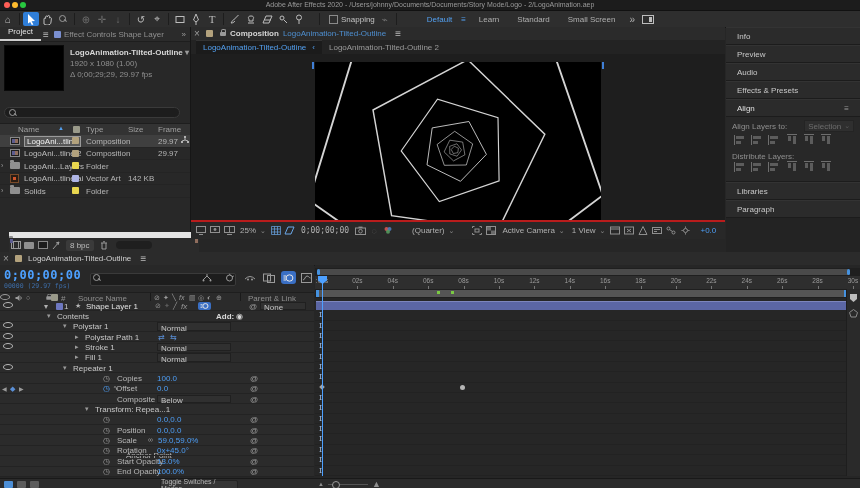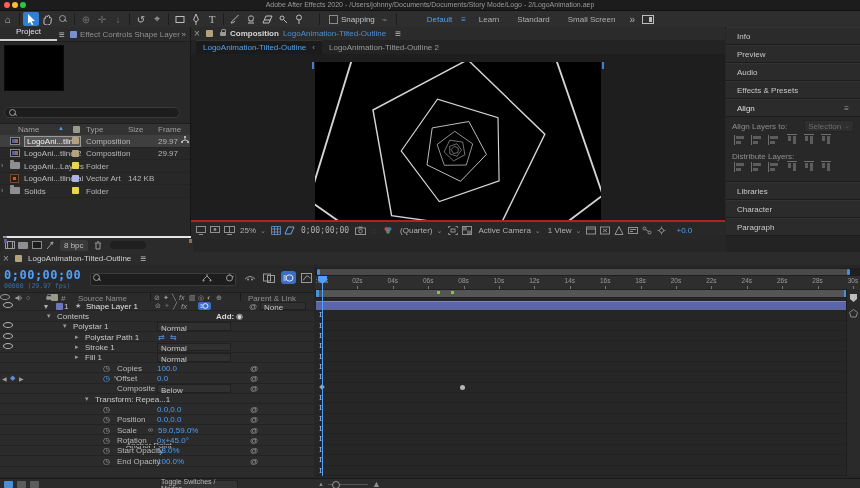--- a/index.html
+++ b/index.html
@@ -24,21 +24,21 @@
   .ws-tab.active{color:#53a0f0;}
   .chk{width:7px;height:7px;border:1px solid #8a8a8a;background:#2e2e2e;display:inline-block;margin-right:3px;}
   #help-search{width:112px;height:11px;background:#1d1d1d;border:1px solid #404040;border-radius:2px;color:#9a9a9a;
     font-size:7px;font-family:"Liberation Sans",sans-serif;padding:0 3px 0 14px;}
   .mag{position:relative;width:8px;height:8px;display:inline-block;}
   .mag:before{content:"";position:absolute;left:0;top:0;width:5px;height:5px;border:1px solid #9a9a9a;border-radius:50%;}
   .mag:after{content:"";position:absolute;left:5px;top:5px;width:3px;height:1px;background:#9a9a9a;transform:rotate(45deg);}
   
   #project-panel{left:0;top:27px;width:190px;height:225px;background:#282828;border-right:1px solid #161616;}
   .ptabs{height:14px;background:#2b2b2b;border-bottom:1px solid #1e1e1e;display:flex;align-items:center;}
-  .ptab-active{color:#e2e2e2;border-bottom:2px solid #d0d0d0;padding:0 16px;height:12px;}
+  .ptab-active{color:#e2e2e2;border-bottom:2px solid #d0d0d0;padding:0 8px;height:12px;}
   .chip{display:inline-block;width:7px;height:7px;border-radius:1px;margin:0 3px;}
   #proj-thumb{left:4px;top:18px;width:58px;height:44px;background:#000;border:1px solid #0a0a0a;}
   .proj-info{position:absolute;left:70px;top:20px;line-height:11px;}
   #proj-search{position:absolute;left:4px;top:80px;width:176px;height:11px;background:#1d1d1d;border:1px solid #3a3a3a;border-radius:6px;display:flex;align-items:center;padding-left:4px;box-sizing:border-box;}
   .ptable-head{position:absolute;left:0;top:96px;width:190px;height:11px;background:#333;border-top:1px solid #1e1e1e;border-bottom:1px solid #1e1e1e;}
   .pth{position:absolute;top:1px;color:#9f9f9f;}
   .prow{position:relative;height:11.5px;border-bottom:1px solid #242424;}
   .prow.selected{background:#3f3f3f;}
   .prow .exp{position:absolute;left:1px;top:2px;color:#9a9a9a;font-size:7px;}
   .pname{position:absolute;left:24px;top:1.5px;color:#bdbdbd;white-space:nowrap;}
@@ -47,21 +47,21 @@
   .ptype{position:absolute;left:86px;top:1.5px;color:#b5b5b5;}
   .psize{position:absolute;left:128px;top:1.5px;color:#b5b5b5;}
   .pframe{position:absolute;left:158px;top:1.5px;color:#b5b5b5;}
   .folder-ic{position:absolute;left:10px;top:2px;width:10px;height:7px;background:#8f8f8f;border-radius:1px;}
   .folder-ic:before{content:"";position:absolute;top:-2px;left:0;width:4px;height:2px;background:#8f8f8f;border-radius:1px 1px 0 0;}
   .comp-ic{position:absolute;left:10px;top:1.5px;width:10px;height:8px;background:#1d1d1d;border:1px solid #888;box-sizing:border-box;}
   .comp-ic:before{content:"";position:absolute;left:1px;top:1px;width:3px;height:4px;background:#5d5d8f;}
   .comp-ic:after{content:"";position:absolute;right:1px;top:1px;width:3px;height:4px;background:#8f6d5d;}
   .ai-ic{position:absolute;left:10px;top:1px;width:9px;height:9px;background:#2a1d14;border:1px solid #7a4a28;box-sizing:border-box;}
   .ai-ic:before{content:"";position:absolute;left:2px;top:2px;width:3px;height:3px;background:#d2542a;}
-  #proj-bottom{position:absolute;left:3px;bottom:0;width:190px;height:14px;background:#2b2b2b;border-top:2px solid #e5e5e5;display:flex;align-items:center;}
+  #proj-bottom{position:absolute;left:9px;bottom:0;width:190px;height:14px;background:#2b2b2b;border-top:6px solid #e5e5e5;display:flex;align-items:center;}
   .bpc-btn{background:#3a3a3a;border-radius:2px;padding:1px 4px;color:#bdbdbd;margin:0 4px;}
   .pill{width:36px;height:8px;background:#1f1f1f;border-radius:4px;margin-left:6px;}
   
   #comp-tabbar{left:191px;top:27px;width:534px;height:13px;background:#2b2b2b;border-bottom:1px solid #1c1c1c;display:flex;align-items:center;}
   #comp-viewtabs{left:191px;top:40px;width:534px;height:14px;background:#232323;display:flex;align-items:flex-end;}
   .vtab{height:13px;display:flex;align-items:center;padding:0 7px;color:#9a9a9a;}
   .vtab.active{background:#1b1b1b;color:#53a0f0;border-top:1px solid #333;}
   #comp-viewport{left:191px;top:54px;width:534px;height:181px;background:#1e1e1e;overflow:hidden;}
   #comp-frame{position:absolute;left:124px;top:8px;width:286px;height:166px;background:#000;}
   .hmark{position:absolute;width:2px;height:7px;background:#3f7fd6;}
@@ -230,20 +230,28 @@
 
   <div id="project-panel" class="abs">
     <div class="ptabs">
       <span class="ptab-active">Project</span>
       <span class="tbi" style="width:10px;">≡</span>
       <span class="chip" style="background:#7a8fd0;"></span>
       <span class="dim" style="white-space:nowrap;overflow:hidden;max-width:100px;">Effect Controls Shape Layer 1</span>
       <span style="margin-left:auto;margin-right:4px;color:#9a9a9a;">»</span>
     </div>
     <div id="proj-thumb" class="abs"></div>
+    <div class="proj-info">
+      <div style="color:#d8d8d8;font-weight:bold;white-space:nowrap;">
+        <span>LogoAnimation-Tilted-Outline</span>
+        <span style="color:#9a9a9a;">▾</span>
+      </div>
+      <div class="dim">1920 x 1080 (1.00)</div>
+      <div class="dim">Δ 0;00;29;29, 29.97 fps</div>
+    </div>
     <div id="proj-search">
         <span class="mag"></span>
       </div>
     <div class="ptable-head">
       <span class="pth" style="left:18px;">Name</span>
       <span class="pth" style="left:58px;color:#53a0f0;font-size:6px;">▲</span>
       <span class="chip" style="position:absolute;left:70px;top:2px;background:#9a9a8a;"></span>
       <span class="pth" style="left:86px;">Type</span>
       <span class="pth" style="left:128px;">Size</span>
       <span class="pth" style="left:158px;">Frame Ra..</span>
@@ -405,21 +413,21 @@
         </svg>
     </span>
     <span class="cbi" style="color:#5a5a5a;">◌</span>
     <span class="cbi">
       <svg width="10" height="9" viewBox="0 0 10 9">
           <circle cx="3.5" cy="3" r="2" fill="#c0504e"></circle>
           <circle cx="6.5" cy="3" r="2" fill="#4e7ec0" opacity="0.85"></circle>
           <circle cx="5" cy="5.8" r="2" fill="#58a060" opacity="0.85"></circle>
         </svg>
     </span>
-    <span class="hrow" style="margin:0 4px;">
+    <span class="hrow" style="margin:0 16px;">
       <span class="ddtxt">(Quarter)</span>
         <span class="caret">⌄</span>
     </span>
     <span class="cbi">
       <svg width="10" height="9" viewBox="0 0 10 9">
           <path d="M0.5 2 V0.5 H2.5 M7.5 0.5 H9.5 V2 M9.5 7 V8.5 H7.5 M2.5 8.5 H0.5 V7" fill="none" stroke="#8f8f8f"></path>
           <rect x="3" y="3" width="4" height="3" fill="none" stroke="#8f8f8f"></rect>
         </svg>
     </span>
     <span class="cbi">
@@ -500,23 +508,20 @@
           <span>Selection</span>
             <span class="caret" style="color:#5a5a5a;">⌄</span>
         </span>
       </div>
       <div id="align-buttons" style="margin-bottom:3px;"><span class="abtn"><span class="ln"></span><span class="b1"></span><span class="b2"></span></span><span class="abtn"><span class="ln"></span><span class="b1"></span><span class="b2"></span></span><span class="abtn"><span class="ln"></span><span class="b1"></span><span class="b2"></span></span><span class="abtn v"><span class="ln"></span><span class="b1"></span><span class="b2"></span></span><span class="abtn v"><span class="ln"></span><span class="b1"></span><span class="b2"></span></span><span class="abtn v"><span class="ln"></span><span class="b1"></span><span class="b2"></span></span></div>
       <div class="dim">Distribute Layers:</div>
       <div id="distribute-buttons"><span class="abtn"><span class="ln"></span><span class="b1"></span><span class="b2"></span></span><span class="abtn"><span class="ln"></span><span class="b1"></span><span class="b2"></span></span><span class="abtn"><span class="ln"></span><span class="b1"></span><span class="b2"></span></span><span class="abtn v"><span class="ln"></span><span class="b1"></span><span class="b2"></span></span><span class="abtn v"><span class="ln"></span><span class="b1"></span><span class="b2"></span></span><span class="abtn v"><span class="ln"></span><span class="b1"></span><span class="b2"></span></span></div>
     </div>
     <div class="sb-h">
         <span>Libraries</span>
-      </div>
-    <div class="sb-h">
-        <span>Character</span>
       </div>
     <div class="sb-h">
         <span>Paragraph</span>
       </div>
   </div>
 
   <div id="tl-tabbar" class="abs">
     <span class="tbi" style="width:12px;color:#9a9a9a;">×</span>
     <span class="chip" style="background:#b3a27d;"></span>
     <span style="color:#d0d0d0;margin-left:3px;">LogoAnimation-Tilted-Outline</span>
@@ -648,20 +653,25 @@
           <span class="caret" style="margin:0;">⌄</span>
         </div>
       </div>
       <div class="tl-row">
         <span style="left: 75px; color: rgb(154, 154, 154); font-size: 7px;">▸</span>
         <span style="left: 85px; color: rgb(200, 200, 200);">Fill 1</span>
         <div class="ddbox">
           <span>Normal</span>
           <span class="caret" style="margin:0;">⌄</span>
         </div>
+      </div>
+      <div class="tl-row">
+        <span class="eye"></span>
+        <span style="left: 63px; color: rgb(154, 154, 154); font-size: 7px;">▾</span>
+        <span style="left: 73px; color: rgb(200, 200, 200);">Repeater 1</span>
       </div>
       <div class="tl-row">
         <span style="left: 103px; color: rgb(154, 154, 154); font-size: 8px;">◷</span>
         <span style="left: 117px; color: rgb(184, 184, 184);">Copies</span>
         <span style="left: 157px; color: rgb(77, 158, 246);">100.0</span>
         <span style="left: 250px; color: rgb(154, 154, 154);">@</span>
       </div>
       <div class="tl-row">
         <span style="left: 2px; color: rgb(154, 154, 154); font-size: 6px; top: 1.5px;">◀</span>
         <span style="left: 10px; color: rgb(90, 143, 214); font-size: 7px; top: 1px;">◆</span>

